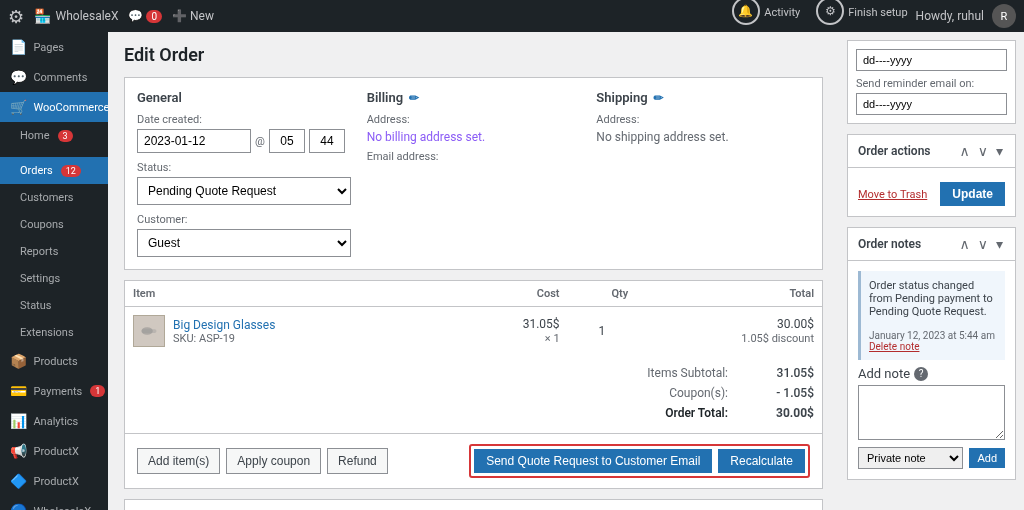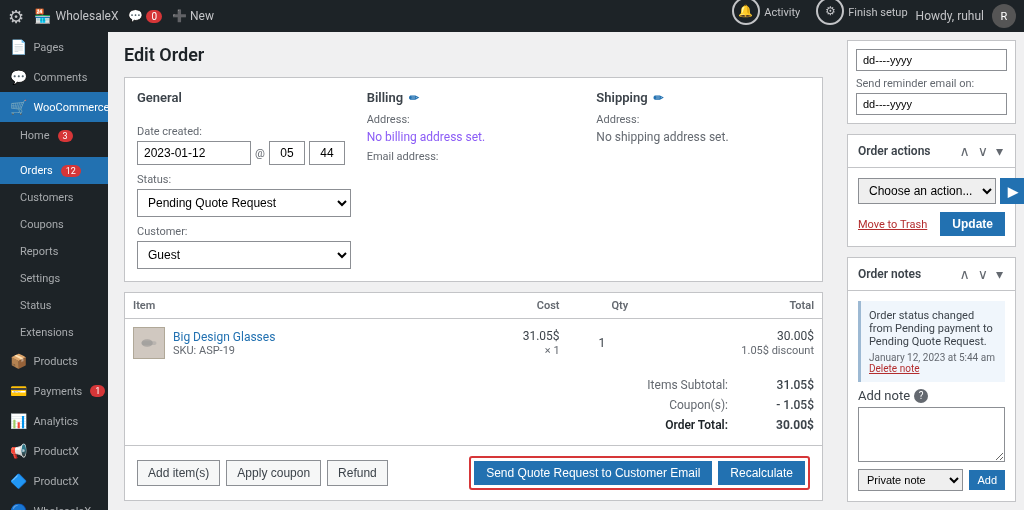--- a/index.html
+++ b/index.html
@@ -43,21 +43,21 @@
 
     
     .action-row { display: flex; gap: 4px; margin-bottom: 8px; }
     .action-row select { flex: 1; border: 1px solid #8c8f94; padding: 4px 6px; font-size: 12px; }
     .action-row button { background: #2271b1; color: #fff; border: none; padding: 4px 8px; cursor: pointer; font-size: 13px; font-weight: bold; }
     .move-trash { color: #b32d2e; font-size: 11px; cursor: pointer; text-decoration: underline; }
     .update-btn { background: #2271b1; color: #fff; border: none; padding: 5px 12px; cursor: pointer; font-size: 12px; font-weight: 600; float: right; }
 
     
     .note-box { background: #f0f6fc; border-left: 3px solid #9db9d3; padding: 8px; margin-bottom: 6px; font-size: 11px; }
-    .note-box .note-meta { font-size: 10px; color: #646970; margin-top: 4px; }
+    .note-box .note-meta { font-size: 10px; color: #646970; margin-top: 12px; }
     .note-box .delete-note { color: #b32d2e; text-decoration: underline; cursor: pointer; }
     .add-note-area { margin-top: 6px; }
     .add-note-area textarea { width: 100%; border: 1px solid #8c8f94; padding: 4px; font-size: 11px; height: 55px; resize: vertical; }
     .add-note-row { display: flex; align-items: center; gap: 6px; margin-top: 4px; }
     .add-note-row select { flex: 1; border: 1px solid #8c8f94; padding: 3px 4px; font-size: 11px; }
     .add-note-row button { background: #2271b1; color: #fff; border: none; padding: 4px 8px; cursor: pointer; font-size: 11px; }
 
     
     .postbox { background: #fff; border: 1px solid #c3c4c7; margin-bottom: 10px; }
     .postbox-header { padding: 8px 12px; font-weight: 600; font-size: 13px; border-bottom: 1px solid #c3c4c7; display: flex; align-items: center; justify-content: space-between; }
@@ -203,21 +203,21 @@
   </div>
 
   <div class="main">
     <div class="page-title">Edit Order</div>
 
     <div class="postbox">
       <div class="postbox-body" style="padding:12px;">
         <div style="display:grid;grid-template-columns:1fr 1fr 1fr;gap:16px;">
 
           <div>
-            <div style="font-weight:600;font-size:13px;margin-bottom:20px;">General</div>
+            <div style="font-weight:600;font-size:13px;margin-bottom:8px;">General</div>
             <div style="margin-bottom:8px;">
               <span class="field-label">Date created:</span>
               <div class="date-row">
                 <input type="text" value="2023-01-12" style="width: 114px; border: 1px solid rgb(140, 143, 148); padding: 4px 6px; font-size: 12px;">
                 <span class="at">@</span>
                 <input type="text" value="05" style="width: 36px; border: 1px solid rgb(140, 143, 148); padding: 4px 6px; font-size: 12px; text-align: center;">
                 <input type="text" value="44" style="width: 36px; border: 1px solid rgb(140, 143, 148); padding: 4px 6px; font-size: 12px; text-align: center;">
               </div>
             </div>
             <div style="margin-bottom:8px;">
@@ -355,26 +355,20 @@
     <div class="right-section">
       <div class="right-section-header">
         <span>Order actions</span>
         <div class="section-controls">
           <button>∧</button>
           <button>∨</button>
           <button>▾</button>
         </div>
       </div>
       <div class="right-section-body">
-        <div class="action-row">
-          <select>
-            <option>Choose an action...</option>
-          </select>
-          <button style="background:#2271b1;color:#fff;border:none;padding:4px 8px;cursor:pointer;font-size:13px;font-weight:bold;">▶</button>
-        </div>
         <div style="display:flex;align-items:center;justify-content:space-between;margin-top:4px;">
           <span class="move-trash">Move to Trash</span>
           <button class="update-btn">Update</button>
         </div>
       </div>
     </div>
 
     <div class="right-section">
       <div class="right-section-header">
         <span>Order notes</span>

